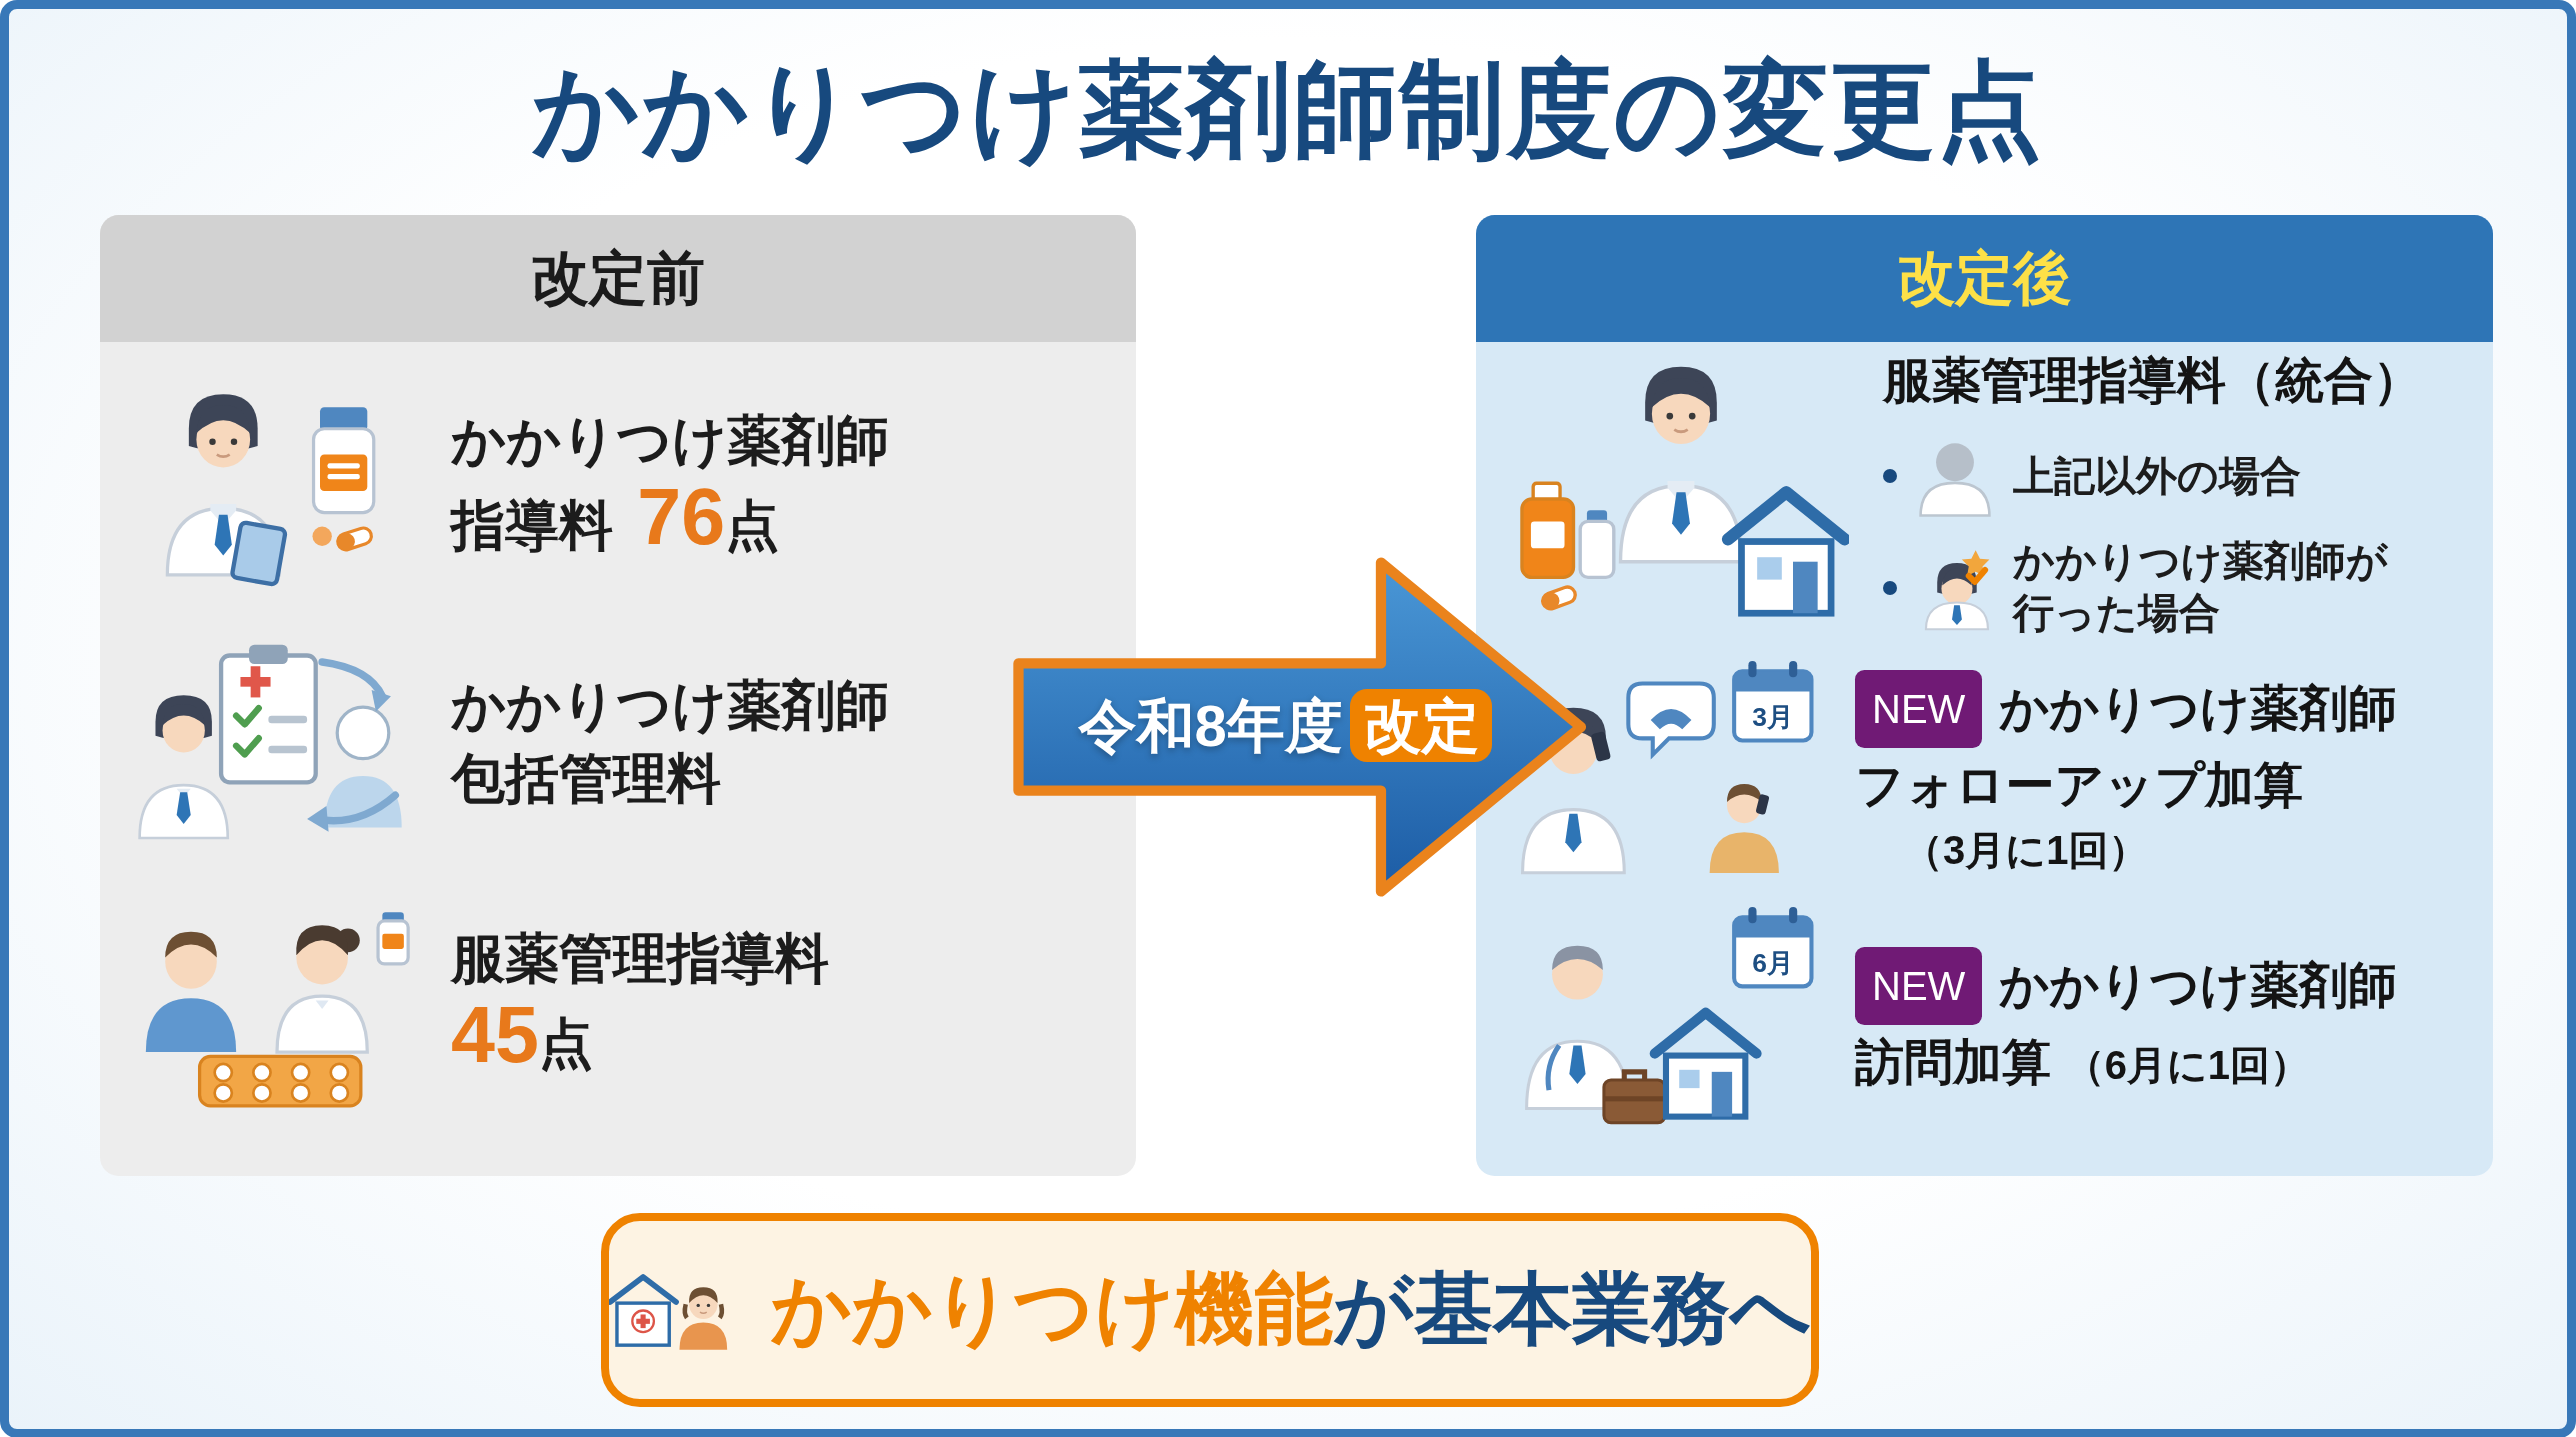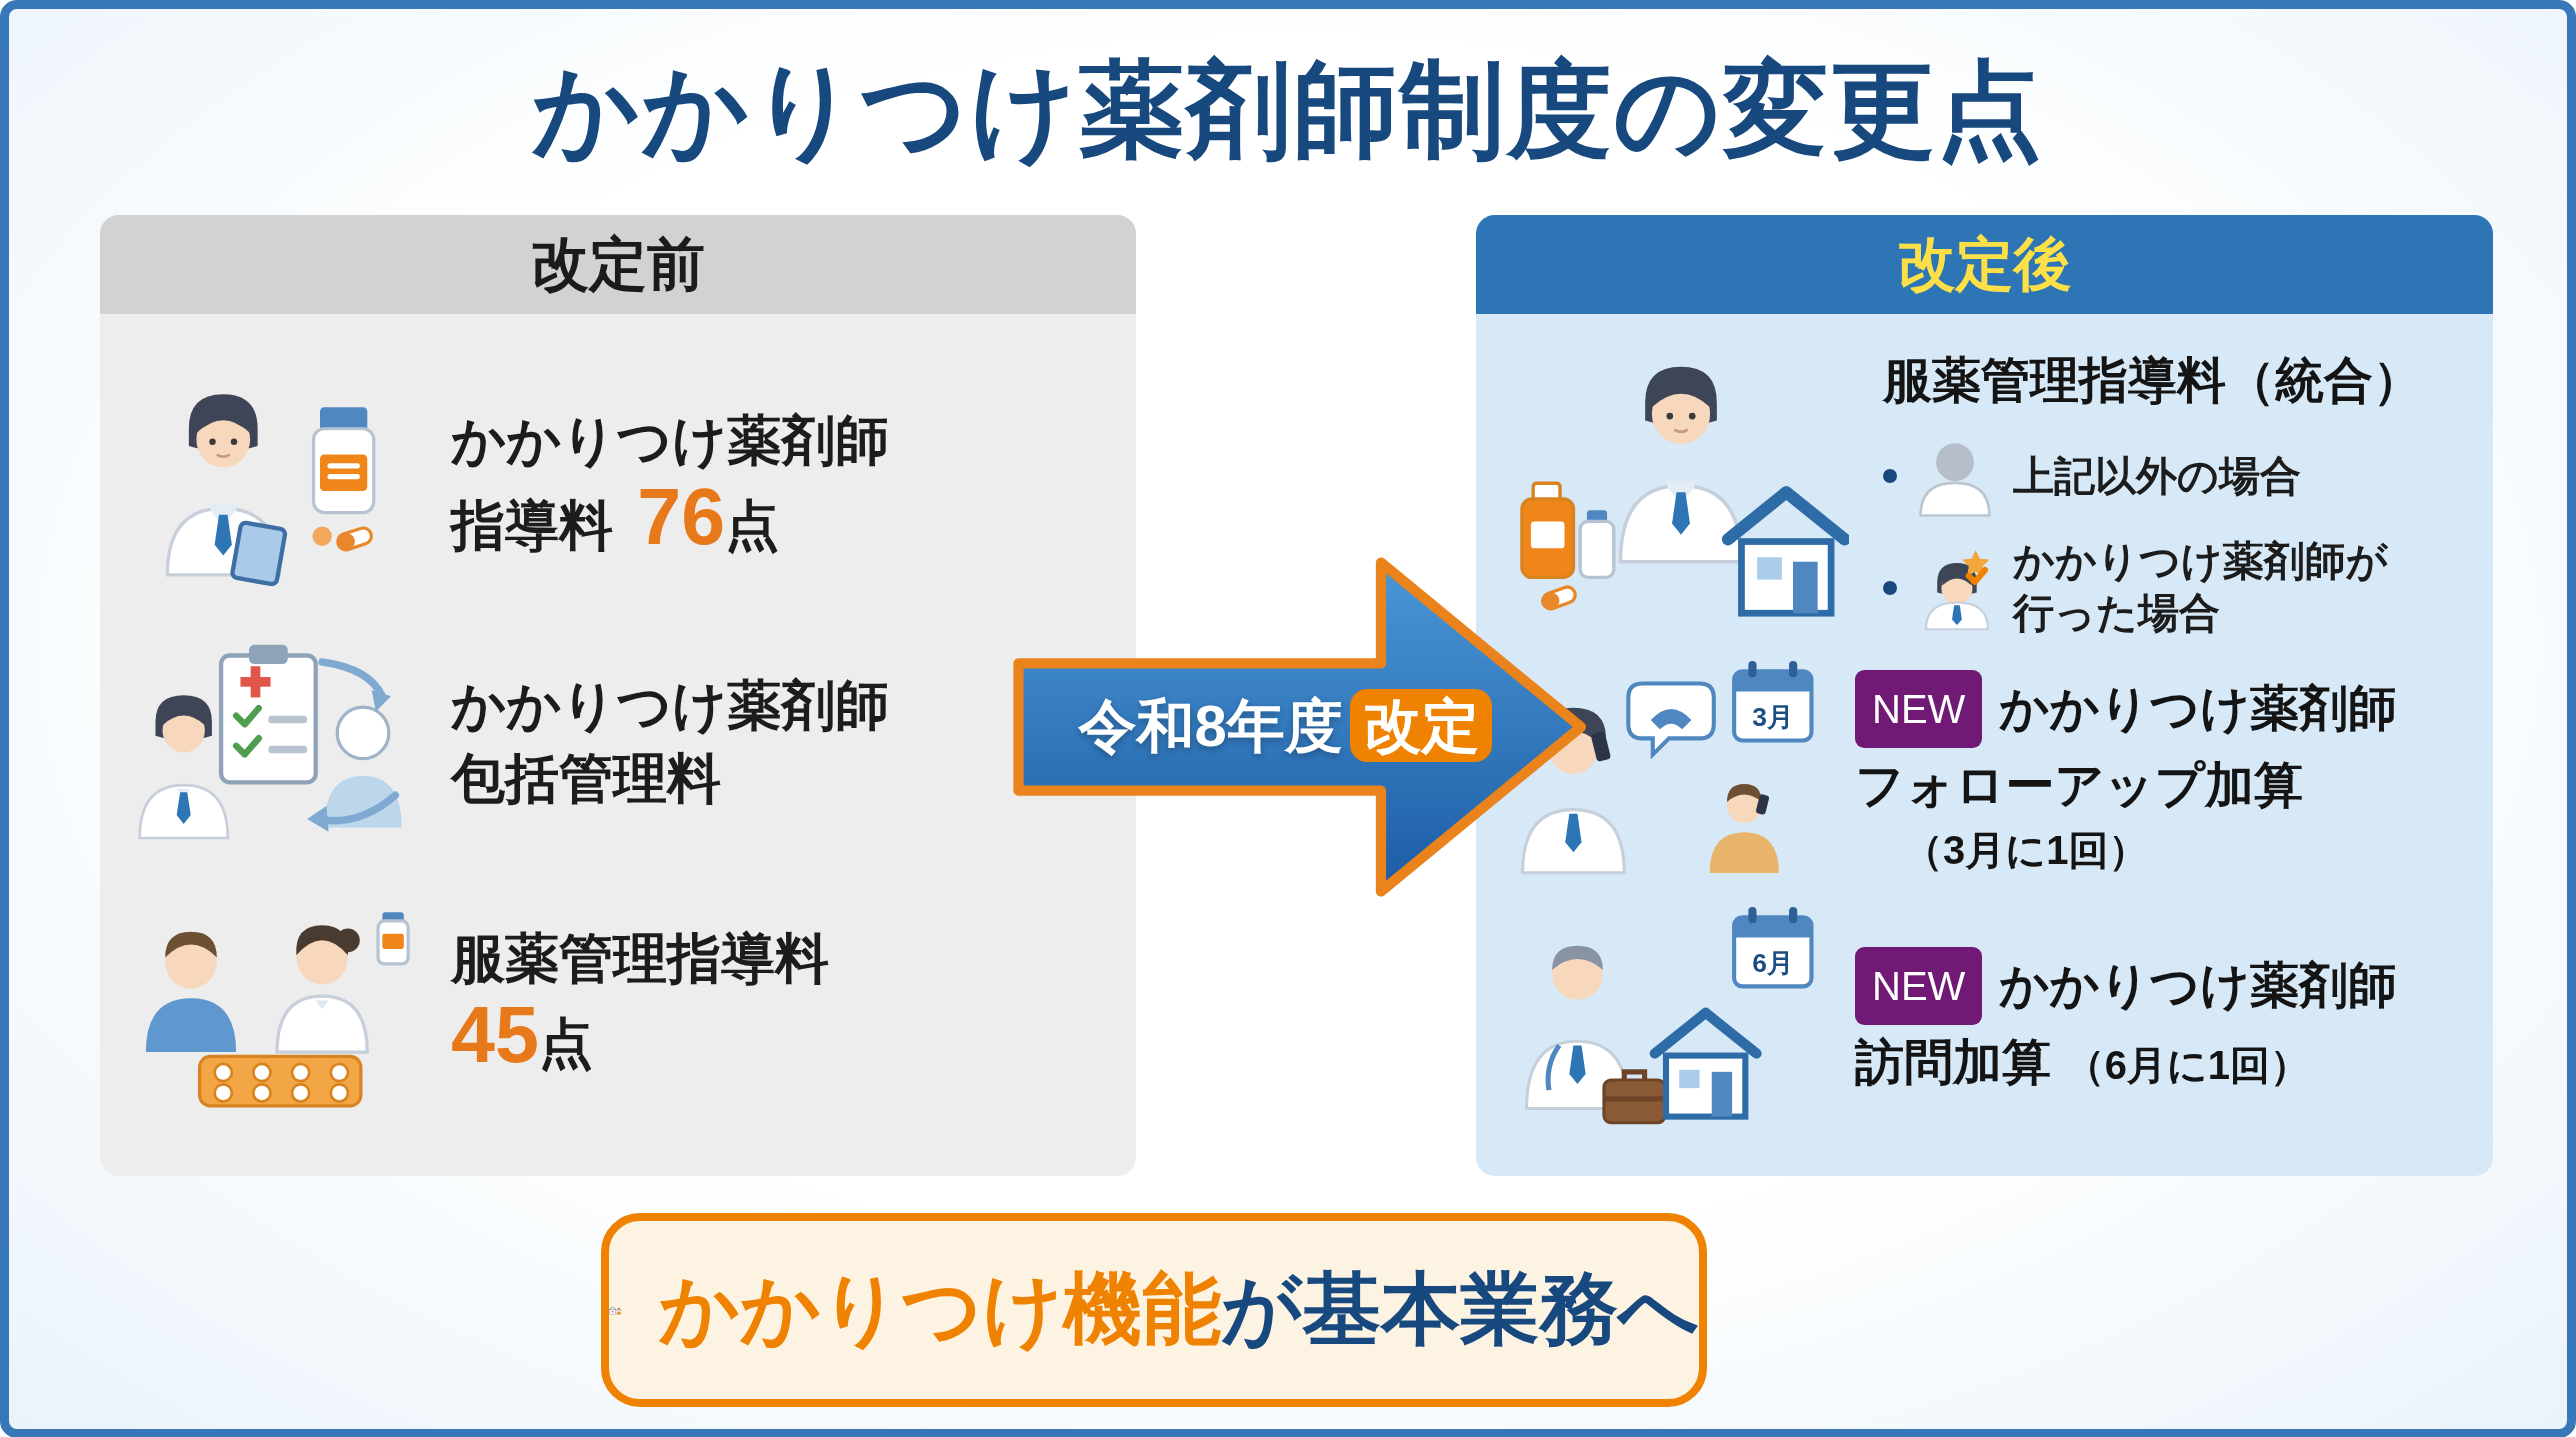--- a/index.html
+++ b/index.html
@@ -18,21 +18,21 @@
   .title{
     position:absolute;top:32px;left:0;width:100%;
     text-align:center;
     font-size:105px;font-weight:800;
     color:#17497e;
     letter-spacing:1.9px;
   }
   
   .panel{position:absolute;top:206px;height:961px;border-radius:18.7px;z-index:1;}
   .panel .hdr{
-    height:99px;border-radius:18.7px 18.7px 0 0;
+    height:127px;border-radius:18.7px 18.7px 0 0;
     display:flex;align-items:center;justify-content:center;
     font-size:58px;font-weight:800;
   }
   .panel-before{left:91px;width:1036px;background:#ededed;}
   .panel-before .hdr{background:#d2d2d2;color:#1b1b1b;}
   .panel-after{left:1467px;width:1017px;background:#d7e9f6;}
   .panel-after .hdr{background:#2e75b6;color:#fde047;}
 
   .rows{position:absolute;top:99px;bottom:0;left:0;right:0;
     display:flex;flex-direction:column;justify-content:space-evenly;
@@ -69,21 +69,21 @@
     font-size:58px;font-weight:800;color:#ffffff;
     text-shadow:0 2.8px 7.5px rgba(0,0,0,.28);
   }
   .arrow-label .hl{
     background:#ef8200;padding:3.7px 13px;border-radius:17px;margin-left:7.5px;
     text-shadow:none;
   }
 
   
   .banner{
-    position:absolute;left:592px;top:1204px;width:1106px;height:194px;
+    position:absolute;left:592px;top:1204px;width:1218px;height:194px;
     box-sizing:border-box;
     background:#fdf3e3;border:8.4px solid #ef8200;border-radius:39px;
     display:flex;align-items:center;justify-content:center;gap:37px;
     z-index:2;
   }
   .banner-text{font-size:79px;font-weight:800;white-space:nowrap;}
   .banner-text .o{color:#ef8200;}
   .banner-text .n{color:#17497e;}
 </style>
 </head>

